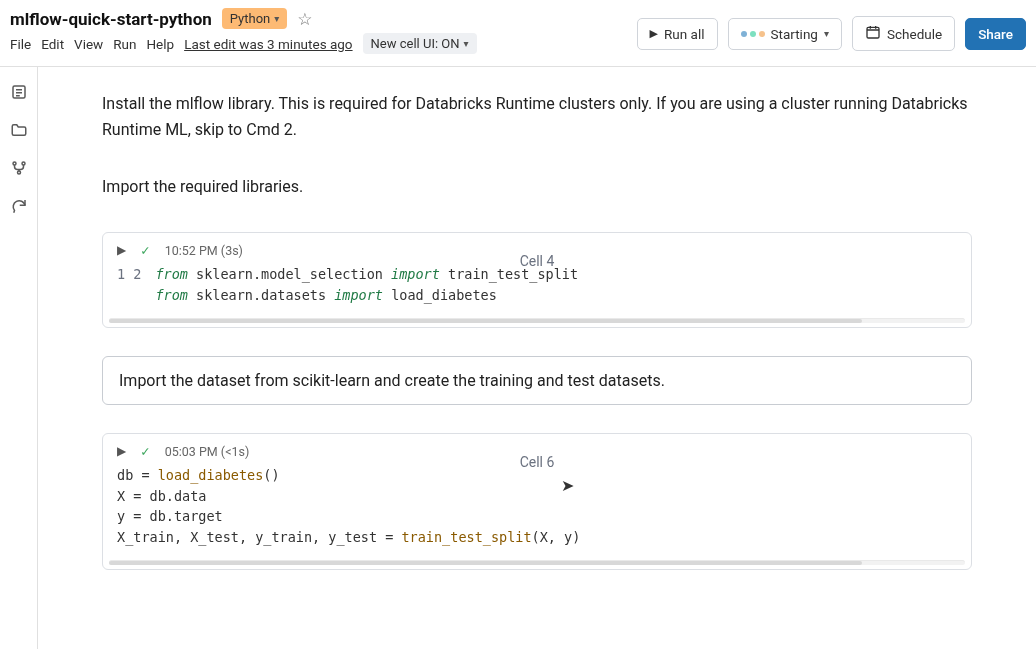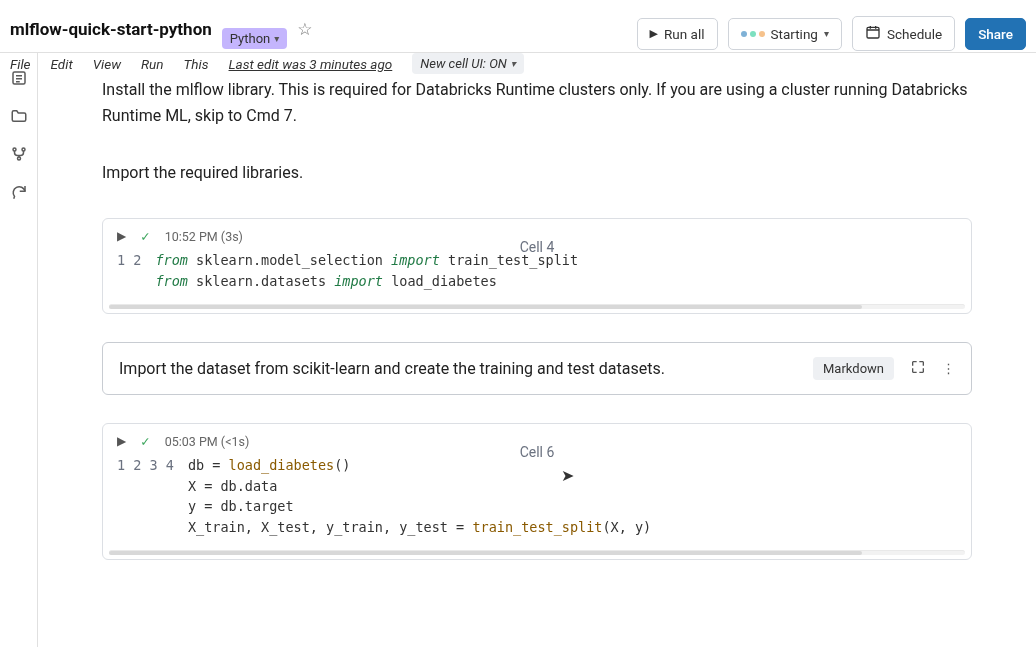--- a/index.html
+++ b/index.html
@@ -11,32 +11,32 @@
       width: 1036px;
       height: 649px;
       overflow: hidden;
     }
     .header {
       display: flex;
       align-items: flex-start;
       justify-content: space-between;
       padding: 6px 10px 12px 10px;
       border-bottom: 1px solid #e0e0e0;
-      height: 53px;
+      height: 67px;
       text-align: center;
     }
     .header-left { display: flex; flex-direction: column; gap: 4px; padding-top: 2px; }
     .title-row { display: flex; align-items: center; gap: 10px; }
     .notebook-title { font-size: 17px; font-weight: 700; color: #111; }
     .lang-badge {
-      background: #c4b5fd; border-radius:4px; padding: 3px 8px;
-      display: flex; align-items: center; gap: 4px; font-size: 13px; cursor: pointer; margin-top: 20px;
+      background: #fdba74; border-radius:4px; padding: 3px 8px;
+      display: flex; align-items: center; gap: 4px; font-size: 13px; cursor: pointer;
     }
     .star-icon { color: #777; font-size: 17px; cursor: pointer; }
-    .menu-row { display: flex; align-items: center; gap: 20px; font-size: 13.5px; font-style: italic; }
+    .menu-row { display: flex; align-items: center; gap: 10px; font-size: 13.5px; }
     .menu-item { cursor: pointer; }
     .last-edit { text-decoration: underline; cursor: pointer; color: #333;}
     .newcell-badge {
       background: #eef0f3; border-radius:4px; padding: 3px 8px;
       display:flex; align-items:center; gap:4px; font-size: 13px; cursor: pointer;
     }
     .header-right { display: flex; align-items: center; gap: 10px; padding-top: 10px; }
     .btn {
       border: 1px solid #d0d4da; border-radius: 5px; background:#fff;
       padding: 7px 12px; font-size: 13.5px; display:flex; align-items:center; gap:6px;
@@ -111,21 +111,21 @@
         <span>Python</span>
         <span class="chevron">▾</span>
       </span>
       <span class="star-icon">☆</span>
     </div>
     <div class="menu-row">
       <span class="menu-item">File</span>
       <span class="menu-item">Edit</span>
       <span class="menu-item">View</span>
       <span class="menu-item">Run</span>
-      <span class="menu-item">This</span>
+      <span class="menu-item">Help</span>
       <span class="last-edit">Last edit was 3 minutes ago</span>
       <span class="newcell-badge">
         <span>New cell UI: ON</span>
         <span class="chevron">▾</span>
       </span>
     </div>
   </div>
   <div class="header-right">
     <div class="btn">
       <span class="play-icon">▶</span>
@@ -178,64 +178,51 @@
     </span>
     <span class="sidebar-icon">
       <svg viewBox="0 0 24 24" fill="none" stroke="currentColor" stroke-width="2">
           <path d="M20 11A8 8 0 106 18l-1 3"></path>
           <path d="M20 4v7h-7"></path>
         </svg>
     </span>
   </div>
 
   <div class="content">
-    <div class="md-block">Install the mlflow library. This is required for Databricks Runtime clusters only. If you are using a cluster running Databricks Runtime ML, skip to Cmd 7.</div>
+    <div class="md-block">Install the mlflow library. This is required for Databricks Runtime clusters only. If you are using a cluster running Databricks Runtime ML, skip to Cmd 2.</div>
     <div class="md-block">Import the required libraries.</div>
 
     <div class="cell">
       <div class="cell-header">
         <span class="cell-run">▶</span>
         <span class="cell-check">✓</span>
         <span>10:52 PM (3s)</span>
         <span class="cell-label">Cell 4</span>
       </div>
       <div class="code-area">
         <div class="gutter">1
 2</div>
         <div class="code"><span class="kw">from</span><span> sklearn.model_selection </span><span class="kw">import</span><span> train_test_split</span>
 <span class="kw">from</span><span> sklearn.datasets </span><span class="kw">import</span><span> load_diabetes</span></div>
       </div>
       <div class="cell-scroll"></div>
     </div>
 
     <div class="md-cell">
       <span class="md-cell-text">Import the dataset from scikit-learn and create the training and test datasets.</span>
-      <div class="md-cell-right">
-        <span class="md-pill">Markdown</span>
-        <span class="icon-btn">
-          <svg width="16" height="16" viewBox="0 0 24 24" fill="none" stroke="currentColor" stroke-width="2">
-              <path d="M4 4h6M4 4v6M20 20h-6M20 20v-6M20 4h-6M20 4v6M4 20h6M4 20v-6"></path>
-            </svg>
-        </span>
-        <span class="icon-btn">⋮</span>
-      </div>
     </div>
 
     <div class="cell" style="position:relative;">
       <div class="cell-header">
         <span class="cell-run">▶</span>
         <span class="cell-check">✓</span>
         <span>05:03 PM (&lt;1s)</span>
         <span class="cell-label">Cell 6</span>
       </div>
       <div class="code-area">
-        <div class="gutter">1
-2
-3
-4</div>
         <div class="code"><span>db = </span><span class="fn">load_diabetes</span><span>()</span>
 <span>X = db.data</span>
 <span>y = db.target</span>
 <span>X_train, X_test, y_train, y_test = </span><span class="fn">train_test_split</span><span>(X, y)</span></div>
       </div>
       <div class="cell-scroll"></div>
       <span class="cursor" style="left:458px; top:42px;">➤</span>
     </div>
 
   </div>

